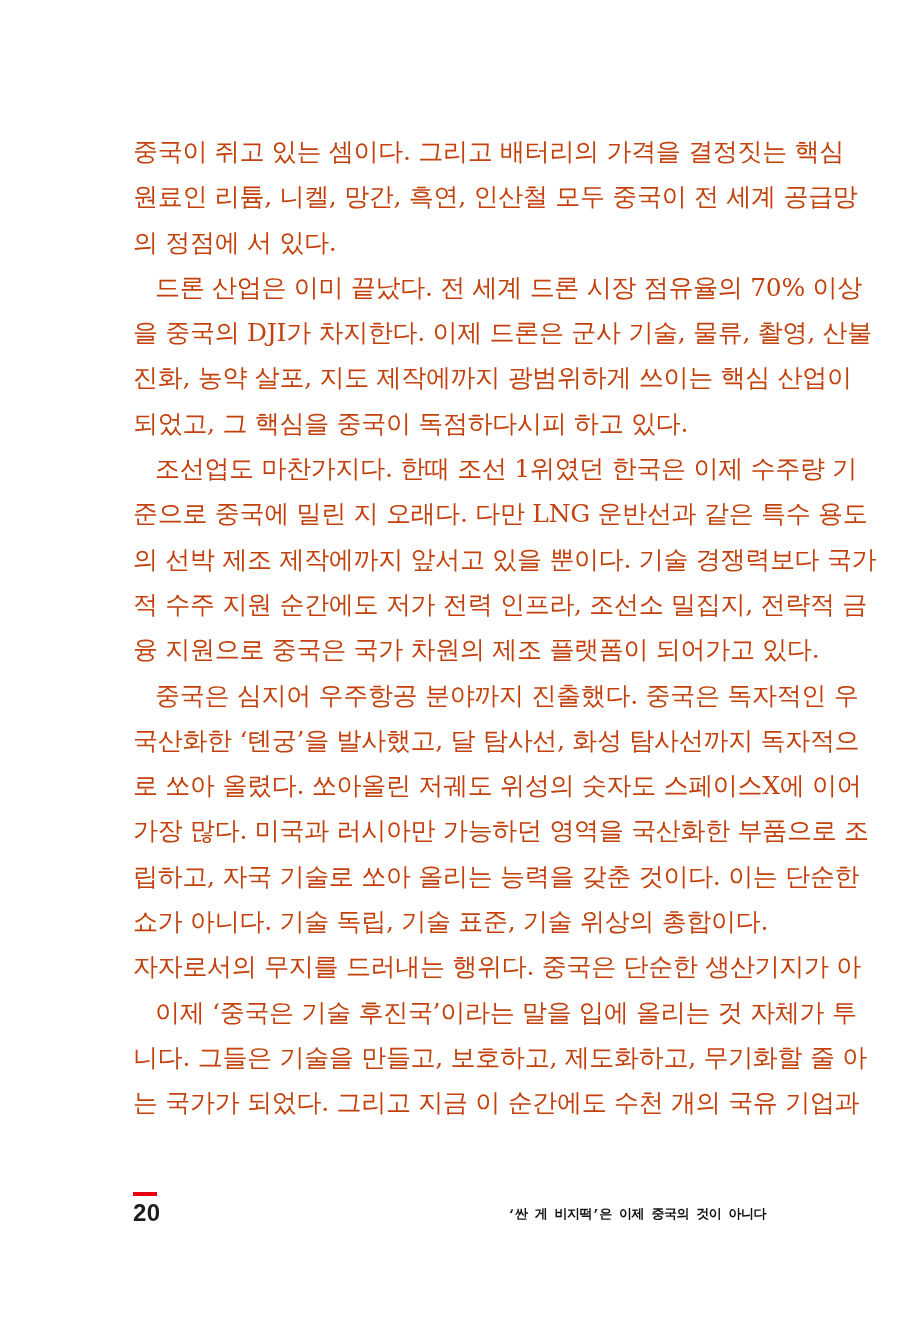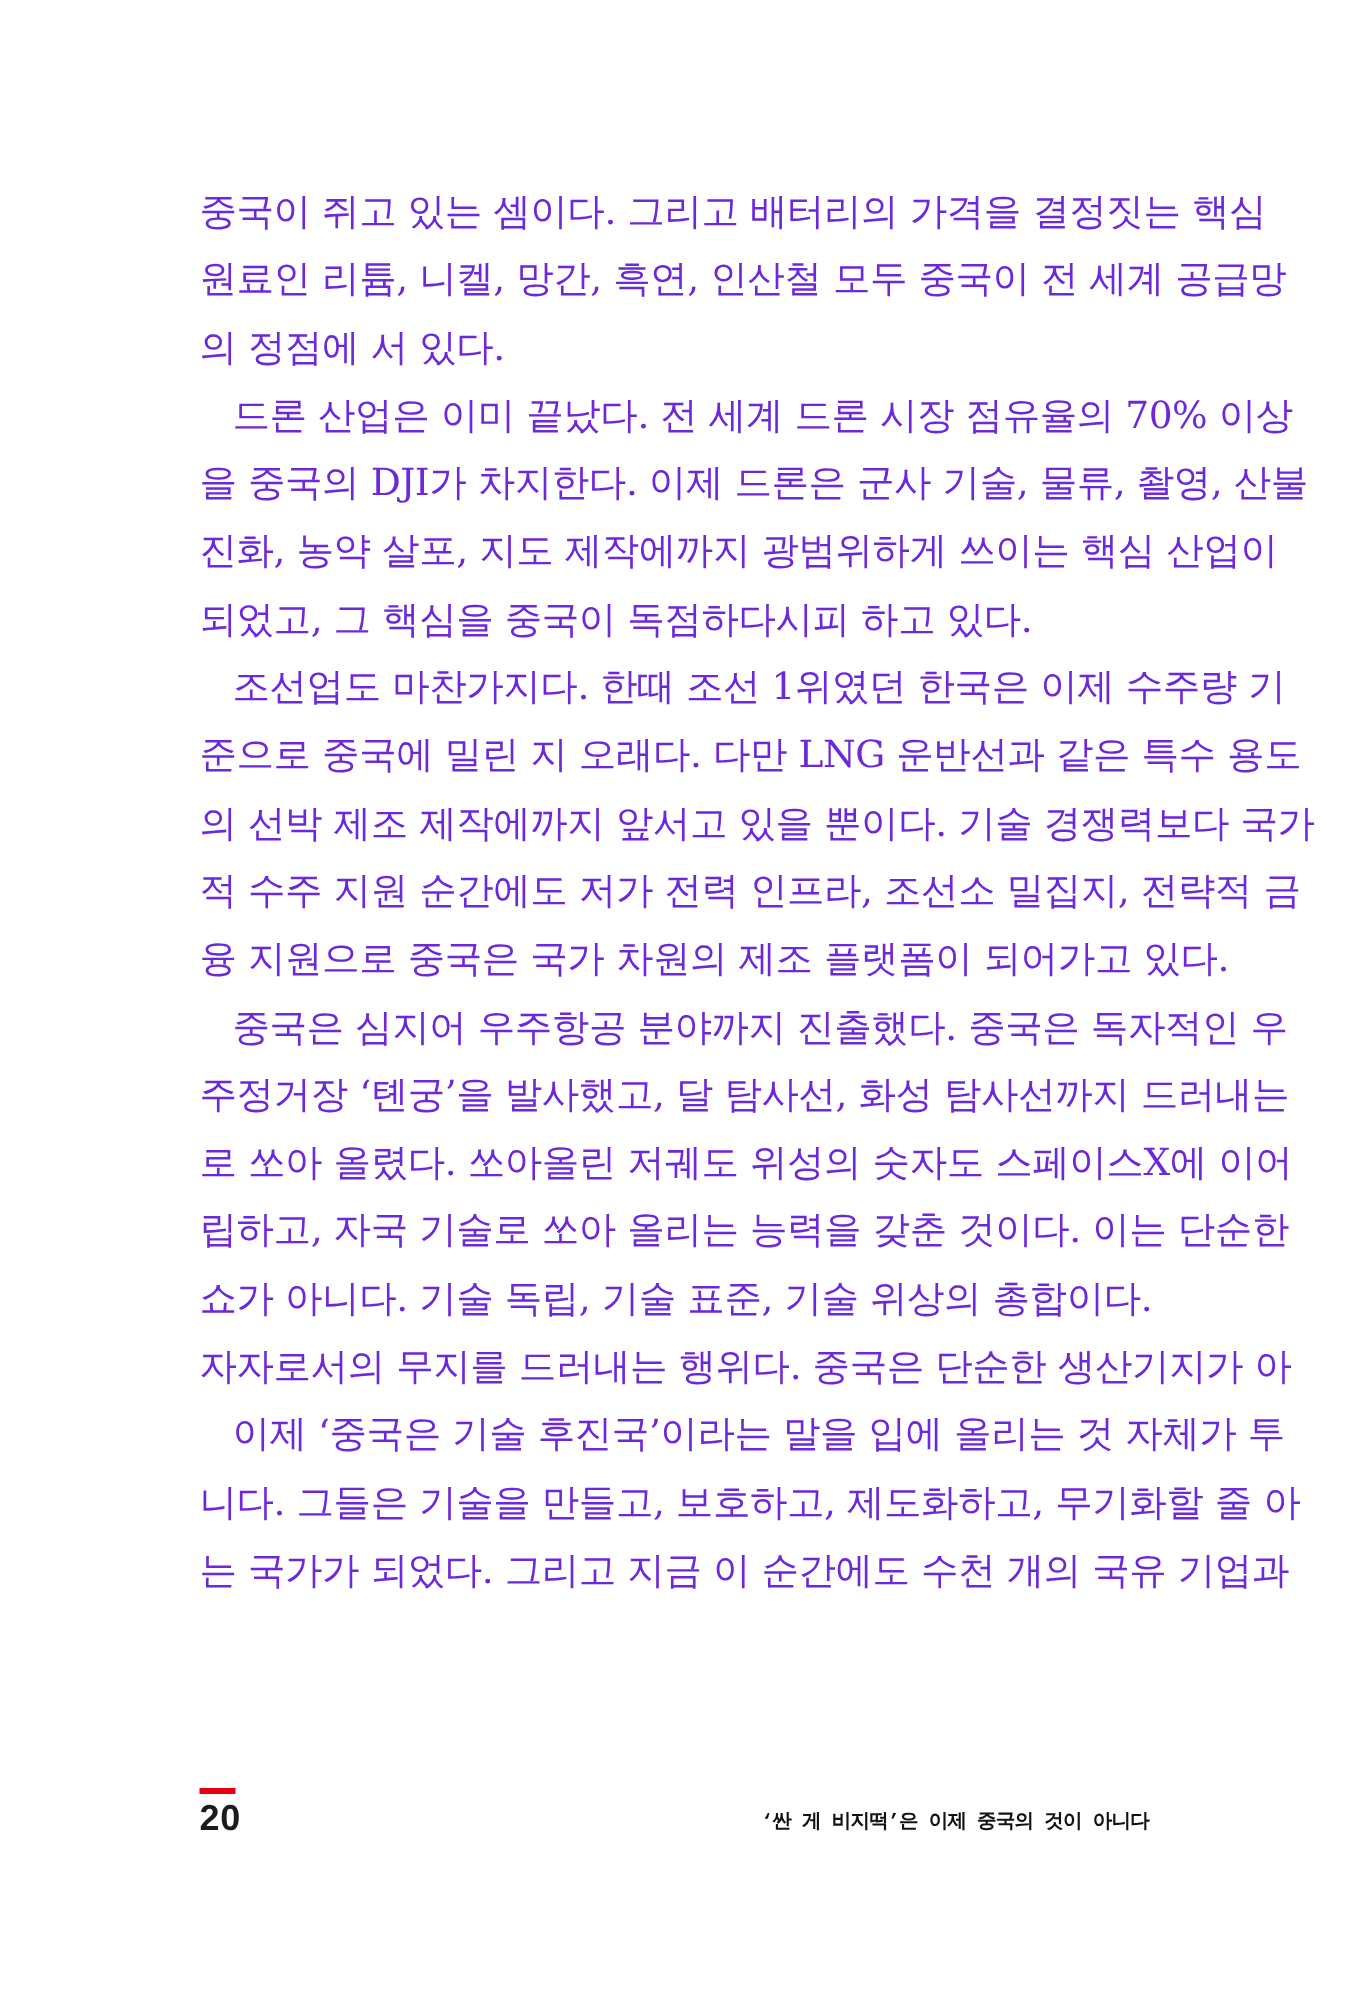--- a/index.html
+++ b/index.html
@@ -10,23 +10,23 @@
   }
   .page {
     position: relative;
     width: 898px; height: 1329px;
     background: #ffffff;
     overflow: hidden;
   }
   
   .body-text {
     position: absolute;
-    left: 133px; top: 118px;
+    left: 133px; top: 129px;
     width: 633px;
-    color: #6d28d9;
+    color: #c2410c;
   }
   .ln {
     margin: 0;
     height: 45.3px;
     line-height: 45.3px;
     font-size: 25px;
     letter-spacing: -0.3px;
     white-space: nowrap;
     text-align: justify;
     text-align-last: justify;
@@ -84,22 +84,23 @@
     <p class="ln">진화, 농약 살포, 지도 제작에까지 광범위하게 쓰이는 핵심 산업이</p>
     <p class="ln last">되었고, 그 핵심을 중국이 독점하다시피 하고 있다.</p>
 
     <p class="ln indent">조선업도 마찬가지다. 한때 조선 1위였던 한국은 이제 수주량 기</p>
     <p class="ln">준으로 중국에 밀린 지 오래다. 다만 LNG 운반선과 같은 특수 용도</p>
     <p class="ln">의 선박 제조 제작에까지 앞서고 있을 뿐이다. 기술 경쟁력보다 국가</p>
     <p class="ln">적 수주 지원 순간에도 저가 전력 인프라, 조선소 밀집지, 전략적 금</p>
     <p class="ln last">융 지원으로 중국은 국가 차원의 제조 플랫폼이 되어가고 있다.</p>
 
     <p class="ln indent">중국은 심지어 우주항공 분야까지 진출했다. 중국은 독자적인 우</p>
-    <p class="ln">주정거장 ‘톈궁’을 발사했고, 달 탐사선, 화성 탐사선까지 드러내는</p>
+    <p class="ln">국산화한 ‘톈궁’을 발사했고, 달 탐사선, 화성 탐사선까지 독자적으</p>
     <p class="ln">로 쏘아 올렸다. 쏘아올린 저궤도 위성의 숫자도 스페이스X에 이어</p>
+    <p class="ln">가장 많다. 미국과 러시아만 가능하던 영역을 국산화한 부품으로 조</p>
     <p class="ln">립하고, 자국 기술로 쏘아 올리는 능력을 갖춘 것이다. 이는 단순한</p>
     <p class="ln last">쇼가 아니다. 기술 독립, 기술 표준, 기술 위상의 총합이다.</p>
 
     <p class="ln">자자로서의 무지를 드러내는 행위다. 중국은 단순한 생산기지가 아</p>
     <p class="ln indent">이제 ‘중국은 기술 후진국’이라는 말을 입에 올리는 것 자체가 투</p>
     <p class="ln">니다. 그들은 기술을 만들고, 보호하고, 제도화하고, 무기화할 줄 아</p>
     <p class="ln">는 국가가 되었다. 그리고 지금 이 순간에도 수천 개의 국유 기업과</p>
   </main>
 
   <footer>

